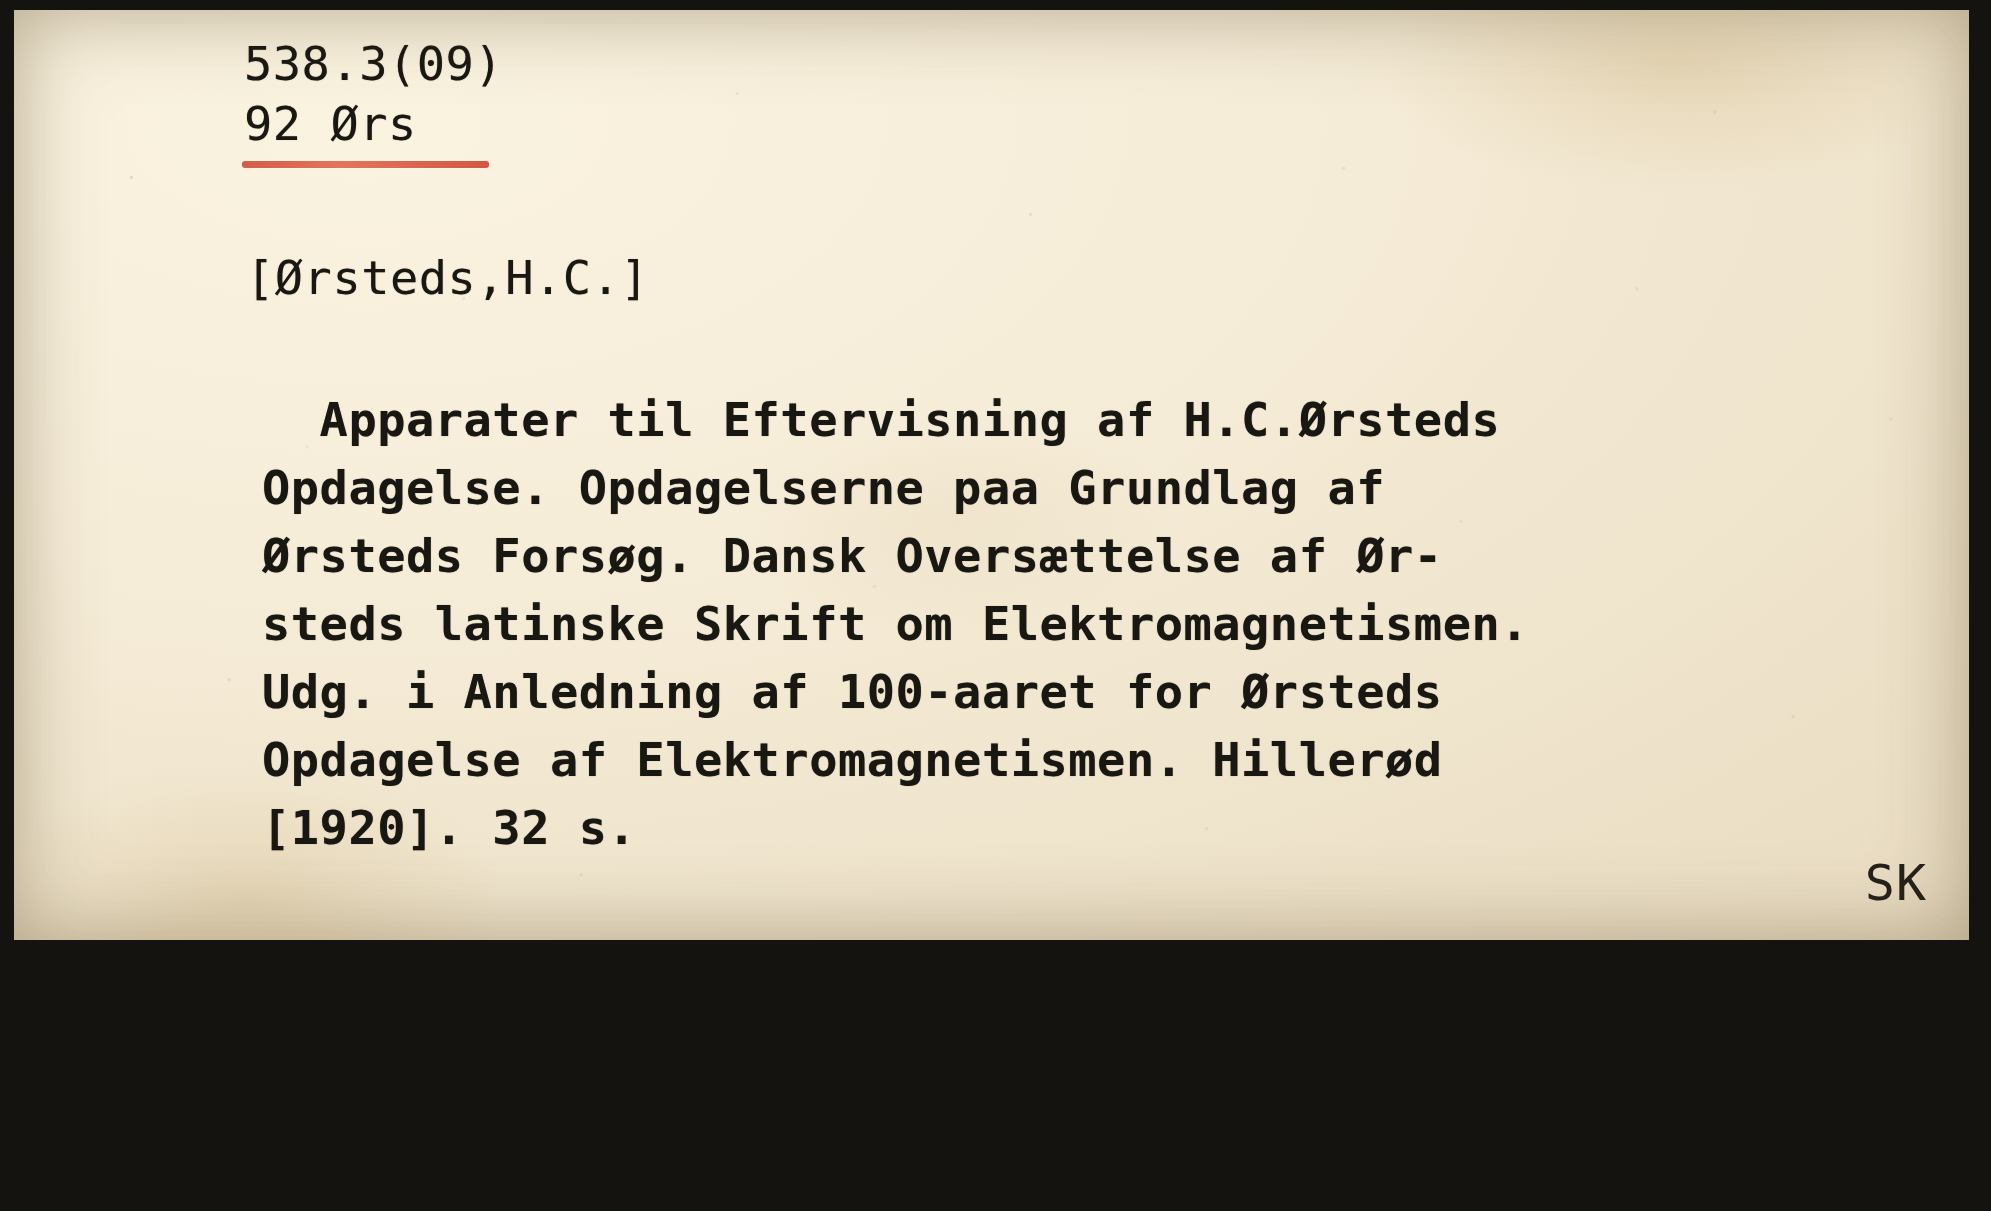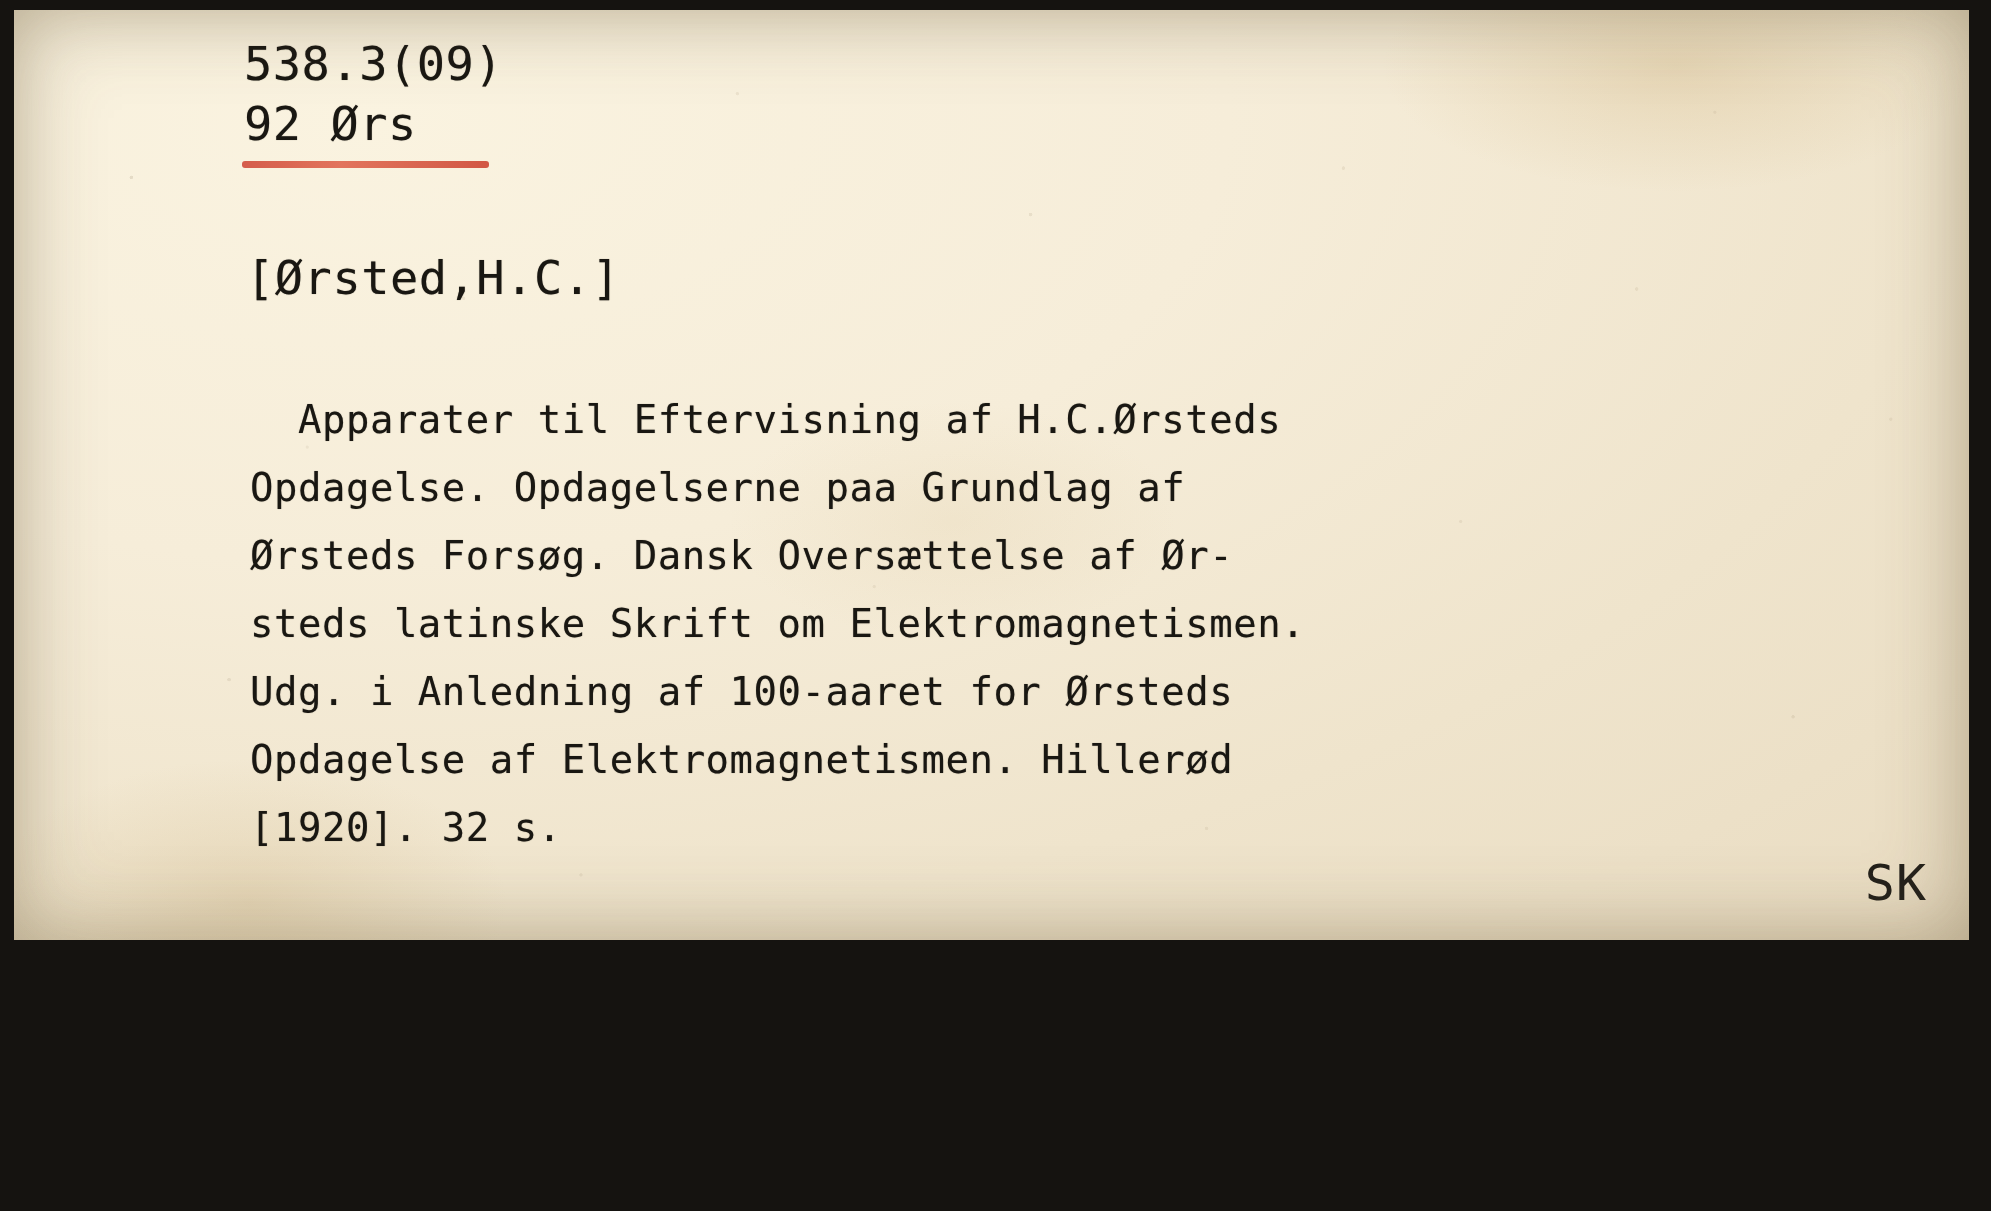--- a/index.html
+++ b/index.html
@@ -92,24 +92,25 @@
     background: linear-gradient(90deg, #d2503f 0%, #e06a52 40%, #cf4b38 100%);
     border-radius: 3px;
     opacity: 0.92;
     filter: blur(0.3px);
   }
 
   #bracket-author { left: 232px; top: 240px; font-size: 47px; }
   #author         { left: 232px; top: 322px; font-size: 47px; }
 
   #body {
-    left: 236px;
+    left: 248px;
     top: 376px;
-    font-size: 39px;
+    font-size: 47px;
     line-height: 68px;
+    font-weight: bold;
   }
 
   
   #punch-hole {
     position: absolute;
     left: 918px;
     top: 976px;
     width: 118px;
     height: 100px;
     border-radius: 50% / 50%;
@@ -143,21 +144,21 @@
 
     <div id="stains"></div>
     <div id="grain"></div>
 
     <div class="typed" id="call-number-1">538.3(09)</div>
 
     <div class="typed" id="call-number-2">92 Ørs</div>
 
     <div id="underline"></div>
 
-    <div class="typed" id="bracket-author">[Ørsted,H.C.]</div>
+    <div class="typed" id="bracket-author">[Ørsteds,H.C.]</div>
 
 
     <div class="typed" id="body">  Apparater til Eftervisning af H.C.Ørsteds
 Opdagelse. Opdagelserne paa Grundlag af
 Ørsteds Forsøg. Dansk Oversættelse af Ør-
 steds latinske Skrift om Elektromagnetismen.
 Udg. i Anledning af 100-aaret for Ørsteds
 Opdagelse af Elektromagnetismen. Hillerød
 [1920]. 32 s.</div>
 

